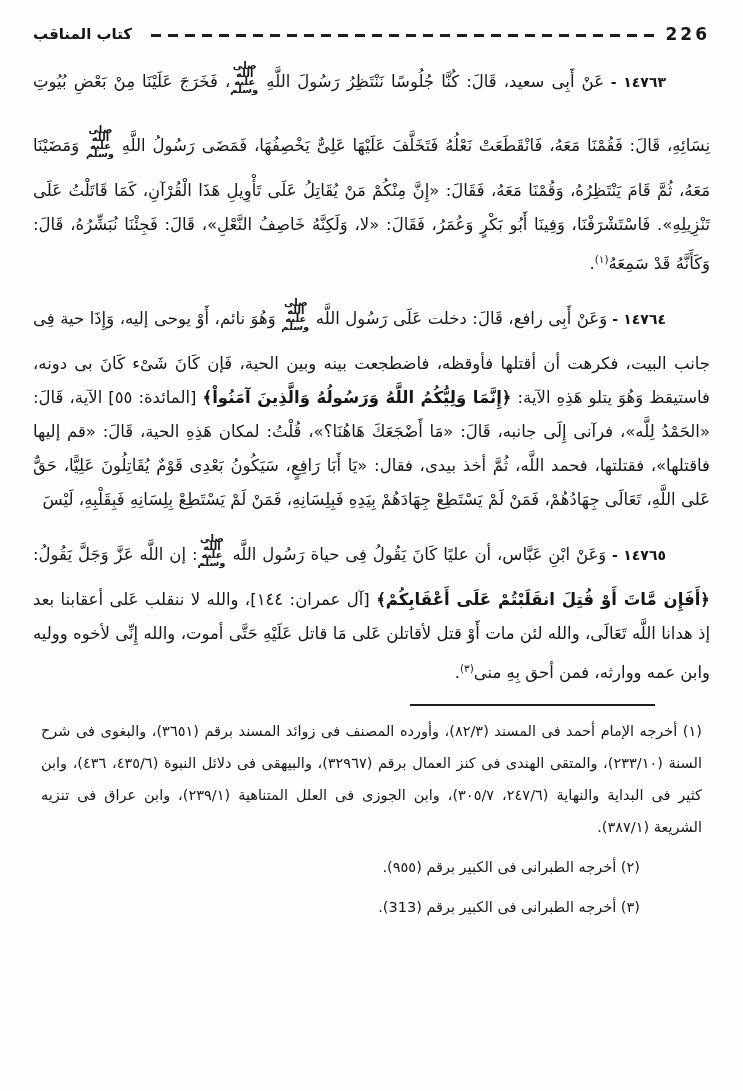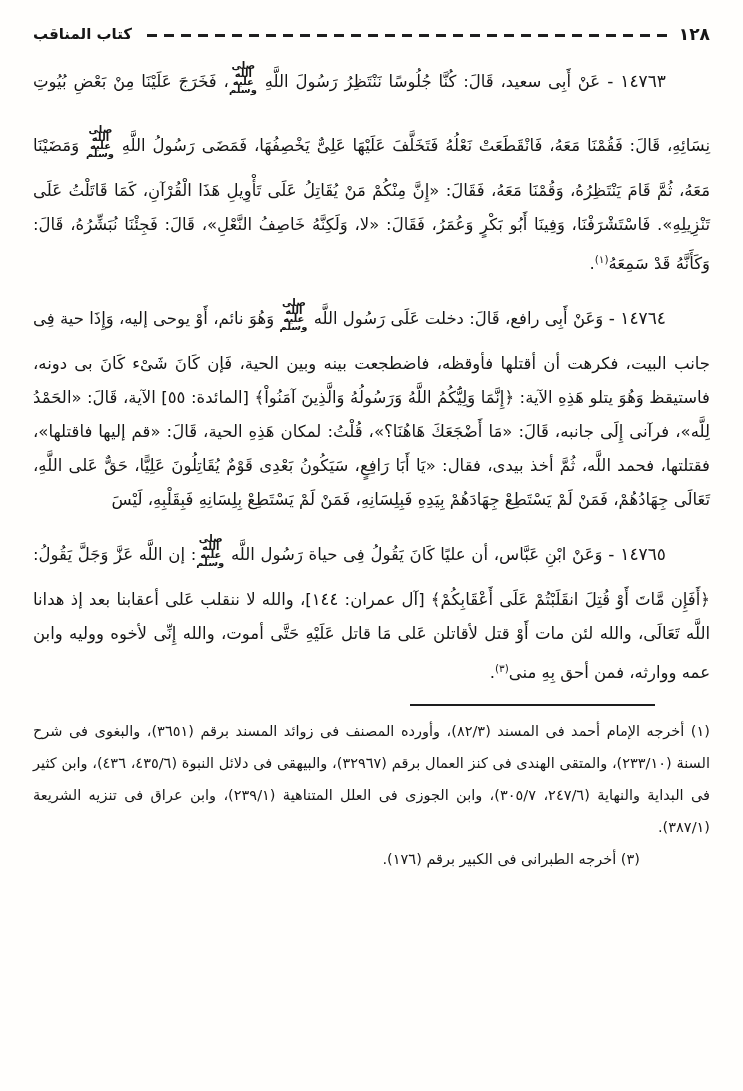--- a/index.html
+++ b/index.html
@@ -16,52 +16,53 @@
   .book-title{font-size:15px;font-weight:700;white-space:nowrap;text-align:center;}
   
   .chapter-title{font-size:20px;font-weight:700;text-align:center;margin:26px 0 12px;}
   
   .text-body{font-size:16.5px;line-height:34px;text-align:justify;}
   .block{margin:0 0 2px;}
   .block.hadith{text-indent:44px;}
   .block.attribution{text-indent:58px;}
   .block.center{text-align:center;text-indent:0;}
   .seg{text-indent:0;}
-  .seg.num{font-weight:400;font-size:17px;letter-spacing:1px;}
+  .seg.num{font-weight:700;font-size:14px;letter-spacing:1px;}
   .seg.bold{font-weight:700;}
-  .seg.quran{font-weight:400;}
+  .seg.quran{font-weight:700;}
   .seg.fnref{font-size:10.5px;vertical-align:6px;}
   .seg.pbuh{
     display:inline-block;width:27px;font-size:10px;line-height:8px;
     text-align:center;vertical-align:-6px;font-weight:700;margin:16px 1px;
   }
   
   .fn-rule{width:245px;height:2px;background:#1d1d1d;margin:14px 55px 9px auto;}
   .footnotes{font-size:14.5px;line-height:32px;text-align:justify;}
-  .footnote{margin:0;}
+  .footnote{margin:8px;}
   .footnote.indent{margin-right:70px;text-align:right;}
 </style>
 </head>
 <body>
 
 <div class="page">
 
   <div class="page-header">
-    <span class="pageno">١٢٨</span>
+    <span class="pageno">226</span>
     <span class="dashes"></span>
     <span class="book-title">كتاب المناقب</span>
   </div>
 
 
   <div id="text-blocks" class="text-body">
       <div class="block hadith"><span class="seg num">١٤٧٦٣ - </span><span class="seg plain">عَنْ أَبِى سعيد، قَالَ: كُنَّا جُلُوسًا نَنْتَظِرُ رَسُولَ اللَّهِ </span><span class="seg pbuh">صلى الله عليه وسلم</span><span class="seg plain">، فَخَرَجَ عَلَيْنَا مِنْ بَعْضِ بُيُوتِ نِسَائِهِ، قَالَ: فَقُمْنَا مَعَهُ، فَانْقَطَعَتْ نَعْلُهُ فَتَخَلَّفَ عَلَيْهَا عَلِىٌّ يَخْصِفُهَا، فَمَضَى رَسُولُ اللَّهِ </span><span class="seg pbuh">صلى الله عليه وسلم</span><span class="seg plain"> وَمَضَيْنَا مَعَهُ، ثُمَّ قَامَ يَنْتَظِرُهُ، وَقُمْنَا مَعَهُ، فَقَالَ: «إِنَّ مِنْكُمْ مَنْ يُقَاتِلُ عَلَى تَأْوِيلِ هَذَا الْقُرْآنِ، كَمَا قَاتَلْتُ عَلَى تَنْزِيلِهِ». فَاسْتَشْرَفْنَا، وَفِينَا أَبُو بَكْرٍ وَعُمَرُ، فَقَالَ: «لا، وَلَكِنَّهُ خَاصِفُ النَّعْلِ»، قَالَ: فَجِئْنَا نُبَشِّرُهُ، قَالَ: وَكَأَنَّهُ قَدْ سَمِعَهُ</span><span class="seg fnref">(١)</span><span class="seg plain">.</span></div>
       <div class="block hadith"><span class="seg num">١٤٧٦٤ - </span><span class="seg plain">وَعَنْ أَبِى رافع، قَالَ: دخلت عَلَى رَسُول اللَّه </span><span class="seg pbuh">صلى الله عليه وسلم</span><span class="seg plain"> وَهُوَ نائم، أَوْ يوحى إليه، وَإِذَا حية فِى جانب البيت، فكرهت أن أقتلها فأوقظه، فاضطجعت بينه وبين الحية، فَإن كَانَ شَىْء كَانَ بى دونه، فاستيقظ وَهُوَ يتلو هَذِهِ الآية: </span><span class="seg quran">﴿إِنَّمَا وَلِيُّكُمُ اللَّهُ وَرَسُولُهُ وَالَّذِينَ آمَنُواْ﴾</span><span class="seg plain"> [المائدة: ٥٥] الآية، قَالَ: «الحَمْدُ لِلَّه»، فرآنى إِلَى جانبه، قَالَ: «مَا أَضْجَعَكَ هَاهُنَا؟»، قُلْتُ: لمكان هَذِهِ الحية، قَالَ: «قم إليها فاقتلها»، فقتلتها، فحمد اللَّه، ثُمَّ أخذ بيدى، فقال: «يَا أَبَا رَافِعٍ، سَيَكُونُ بَعْدِى قَوْمٌ يُقَاتِلُونَ عَلِيًّا، حَقٌّ عَلى اللَّهِ، تَعَالَى جِهَادُهُمْ، فَمَنْ لَمْ يَسْتَطِعْ جِهَادَهُمْ بِيَدِهِ فَبِلِسَانِهِ، فَمَنْ لَمْ يَسْتَطِعْ بِلِسَانِهِ فَبِقَلْبِهِ، لَيْسَ</span></div>
       <div class="block hadith"><span class="seg num">١٤٧٦٥ - </span><span class="seg plain">وَعَنْ ابْنِ عَبَّاس، أن عليًا كَانَ يَقُولُ فِى حياة رَسُول اللَّه </span><span class="seg pbuh">صلى الله عليه وسلم</span><span class="seg plain">: إن اللَّه عَزَّ وَجَلَّ يَقُولُ: </span><span class="seg quran">﴿أَفَإِن مَّاتَ أَوْ قُتِلَ انقَلَبْتُمْ عَلَى أَعْقَابِكُمْ﴾</span><span class="seg plain"> [آل عمران: ١٤٤]، والله لا ننقلب عَلى أعقابنا بعد إذ هدانا اللَّه تَعَالَى، والله لئن مات أَوْ قتل لأقاتلن عَلى مَا قاتل عَلَيْهِ حَتَّى أموت، والله إِنِّى لأخوه ووليه وابن عمه ووارثه، فمن أحق بِهِ منى</span><span class="seg fnref">(٣)</span><span class="seg plain">.</span></div>
     </div>
 
   <div class="fn-rule"></div>
 
   <div id="footnotes" class="footnotes">
       <div class="footnote">(١) أخرجه الإمام أحمد فى المسند (٨٢/٣)، وأورده المصنف فى زوائد المسند برقم (٣٦٥١)، والبغوى فى شرح السنة (٢٣٣/١٠)، والمتقى الهندى فى كنز العمال برقم (٣٢٩٦٧)، والبيهقى فى دلائل النبوة (٤٣٥/٦، ٤٣٦)، وابن كثير فى البداية والنهاية (٢٤٧/٦، ٣٠٥/٧)، وابن الجوزى فى العلل المتناهية (٢٣٩/١)، وابن عراق فى تنزيه الشريعة (٣٨٧/١).</div>
-      <div class="footnote indent">(٣) أخرجه الطبرانى فى الكبير برقم (١٧٦).</div>
+      <div class="footnote indent">(٢) أخرجه الطبرانى فى الكبير برقم (٩٥٥).</div>
+      <div class="footnote indent">(٣) أخرجه الطبرانى فى الكبير برقم (313).</div>
     </div>
 
 </div>
 
 </body></html>

